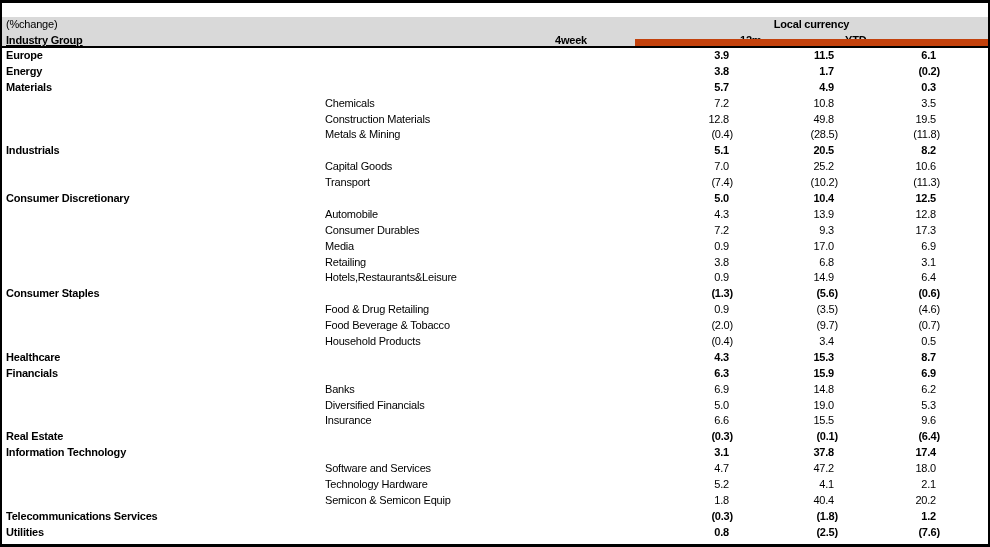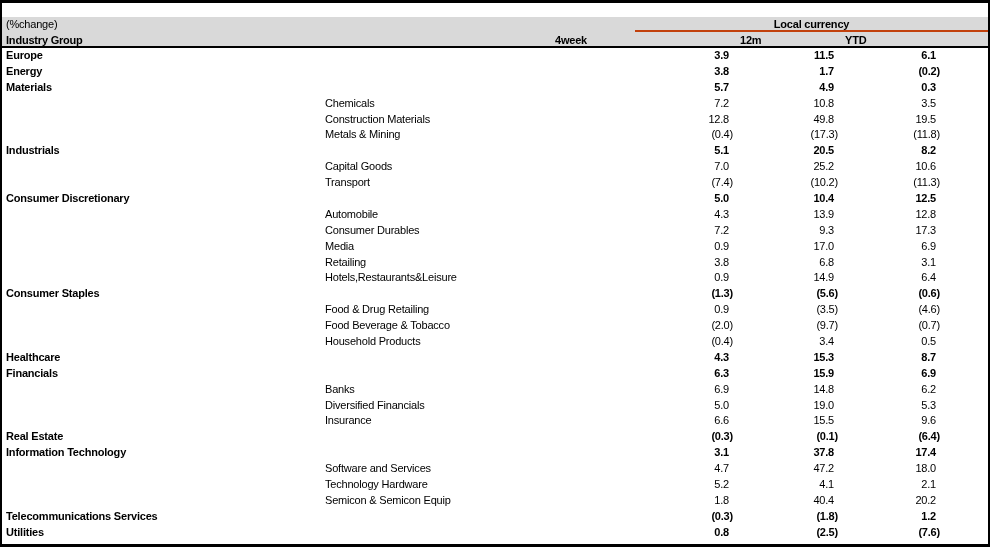--- a/index.html
+++ b/index.html
@@ -36,39 +36,39 @@
 
   .pct-label {
     padding-left: 4px;
     font-weight: normal;
   }
   .lc-span {
     position: absolute;
     top: 0;
     left: 633px;
     right: 0;
-    height: 15px;
+    height: 29px;
     line-height: 14px;
     text-align: center;
     font-weight: bold;
-    border-bottom: 2px solid #c2410c;
+    border-bottom: 7px solid #c2410c;
   }
 
   
   .grid {
     display: grid;
     grid-template-columns: 323px 230px 185px 105px 102px;
     padding-right: 41px;
   }
   .c-group { padding-left: 4px; overflow: hidden; white-space: nowrap; }
   .c-sub   { overflow: hidden; white-space: nowrap; }
   .c-num   { text-align: right; padding-right: 11px; white-space: nowrap; }
   .c-num.neg { padding-right: 7px; }
   .c-colhdr { text-align: left; padding-right: 0; font-weight: bold; }
-  .bold { font-weight: bold; }
+  .bold { font-weight: bold; text-decoration: underline; }
 
   
   .row {
     height: 15.9px;
     line-height: 15.9px;
   }
   .row.group { font-weight: bold; }
 </style>
 </head>
 <body>
@@ -126,21 +126,21 @@
       <div class="c-sub">Construction Materials</div>
       <div class="c-num">12.8</div>
       <div class="c-num">49.8</div>
       <div class="c-num">19.5</div>
     </div>
 
     <div class="row grid sub">
       <div class="c-group"></div>
       <div class="c-sub">Metals &amp; Mining</div>
       <div class="c-num neg">(0.4)</div>
-      <div class="c-num neg">(17.3)</div>
+      <div class="c-num neg">(28.5)</div>
       <div class="c-num neg">(11.8)</div>
     </div>
 
     <div class="row grid group">
       <div class="c-group">Industrials</div>
       <div class="c-sub"></div>
       <div class="c-num">5.1</div>
       <div class="c-num">20.5</div>
       <div class="c-num">8.2</div>
     </div>

